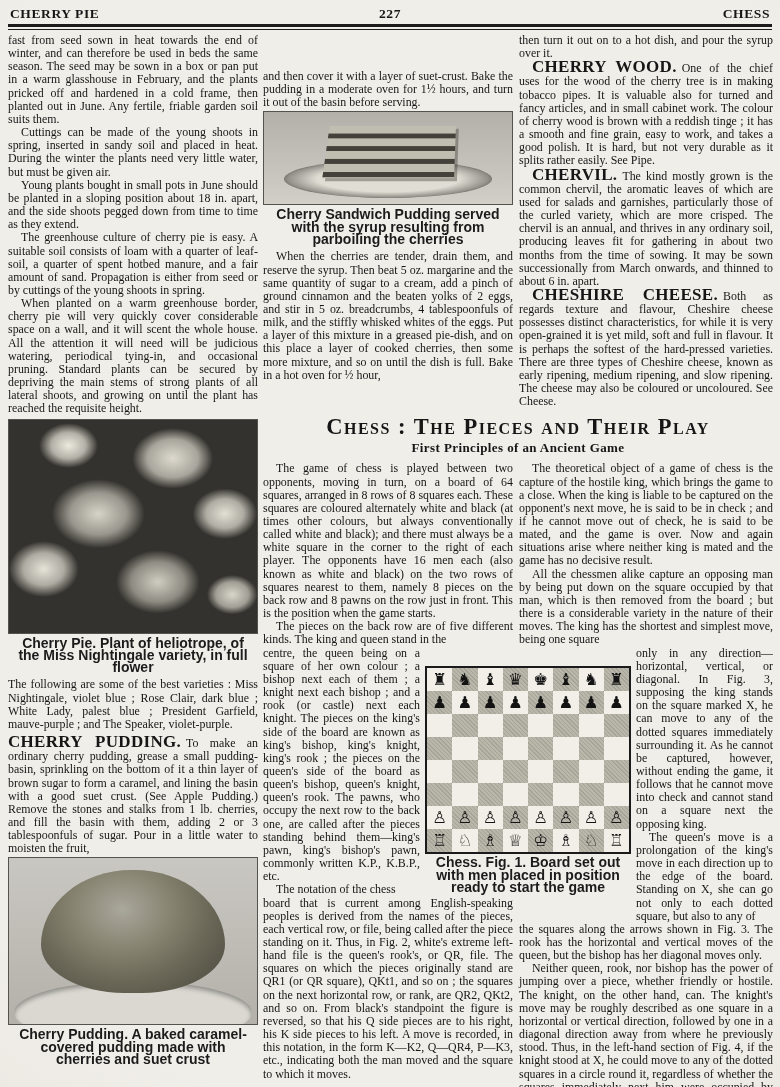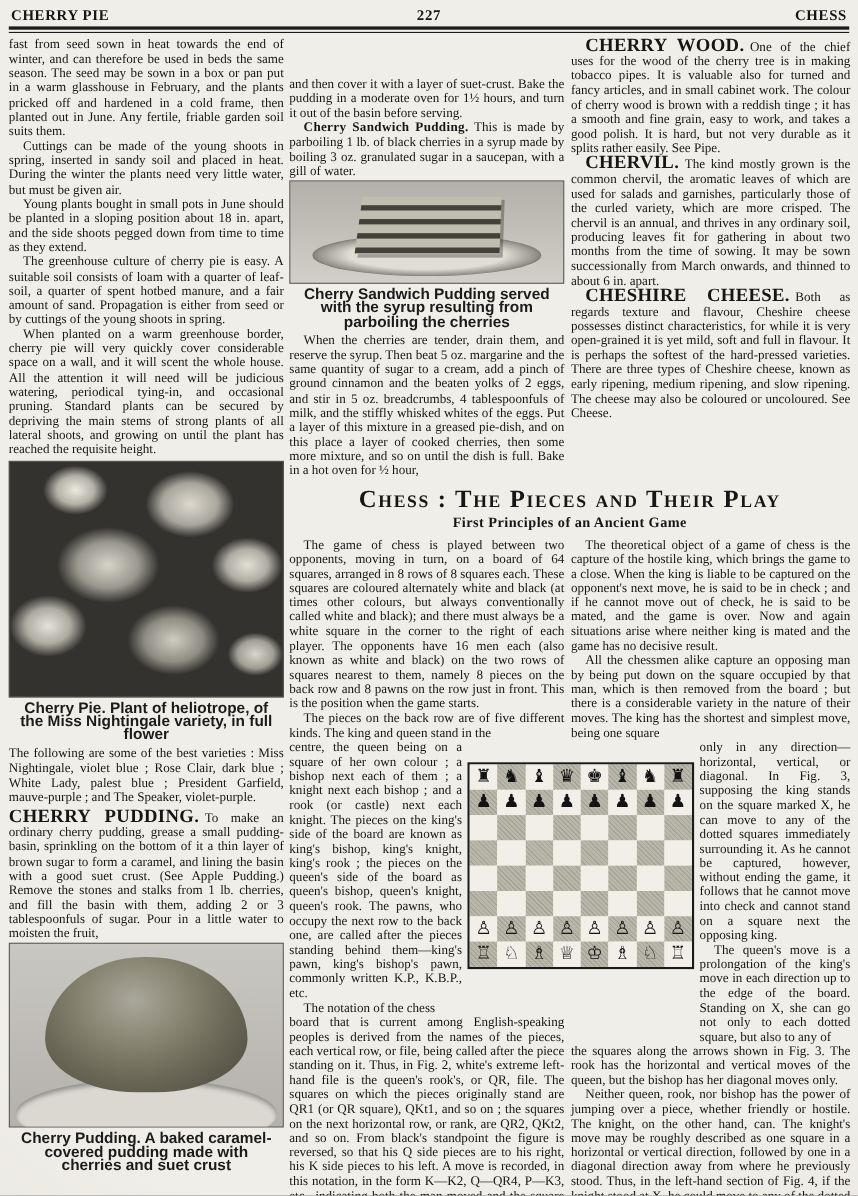--- a/index.html
+++ b/index.html
@@ -132,27 +132,27 @@
       <p class="noindent"><span class="lead caps">CHERRY PUDDING.</span><span>To make an ordinary cherry pudding, grease a small pudding-basin, sprinkling on the bottom of it a thin layer of brown sugar to form a caramel, and lining the basin with a good suet crust. (See Apple Pudding.)  Remove the stones and stalks from 1 lb. cherries, and fill the basin with them, adding 2 or 3 tablespoonfuls of sugar. Pour in a little water to moisten the fruit,</span></p>
       <div class="photo pudding"></div>
       <div class="caption">Cherry Pudding.  A baked caramel-covered pudding made with cherries and suet crust</div>
     </div>
 
     <div class="rightgroup">
       <div class="topcols">
 
         <div class="col2top">
           <p class="noindent">and then cover it with a layer of suet-crust. Bake the pudding in a moderate oven for 1½ hours, and turn it out of the basin before serving.</p>
-          <p><span class="lead">Cherry Sandwich Pudding.</span><span>This is made by parboiling 1 lb. of black cherries in a syrup made by boiling 3 oz. granulated sugar in a saucepan, with a gill of water.</span></p>
           <div class="photo sandwich"></div>
           <div class="caption">Cherry Sandwich Pudding served with the syrup resulting from parboiling the cherries</div>
           <p>When the cherries are tender, drain them, and reserve the syrup.  Then beat 5 oz. margarine and the same quantity of sugar to a cream, add a pinch of ground cinnamon and the beaten yolks of 2 eggs, and stir in 5 oz. breadcrumbs, 4 tablespoonfuls of milk, and the stiffly whisked whites of the eggs.  Put a layer of this mixture in a greased pie-dish, and on this place a layer of cooked cherries, then some more mixture, and so on until the dish is full.  Bake in a hot oven for ½ hour,</p>
         </div>
 
         <div class="col3top">
+          <p class="noindent">then turn it out on to a hot dish, and pour the syrup over it.</p>
           <p><span class="lead caps">CHERRY WOOD.</span><span>One of the chief uses for the wood of the cherry tree is in making tobacco pipes.  It is valuable also for turned and fancy articles, and in small cabinet work. The colour of cherry wood is brown with a reddish tinge ;  it has a smooth and fine grain, easy to work, and takes a good polish.  It is hard, but not very durable as it splits rather easily.  See Pipe.</span></p>
           <p><span class="lead caps">CHERVIL.</span><span>The kind mostly grown is the common chervil, the aromatic leaves of which are used for salads and garnishes, particularly those of the curled variety, which are more crisped.  The chervil is an annual, and thrives in any ordinary soil, producing leaves fit for gathering in about two months from the time of sowing.  It may be sown successionally from March onwards, and thinned to about 6 in. apart.</span></p>
           <p><span class="lead caps">CHESHIRE CHEESE.</span><span>Both as regards texture and flavour, Cheshire cheese possesses distinct characteristics, for while it is very open-grained it is yet mild, soft and full in flavour.  It is perhaps the softest of the hard-pressed varieties.  There are three types of Cheshire cheese, known as early ripening, medium ripening, and slow ripening.  The cheese may also be coloured or uncoloured. See Cheese.</span></p>
         </div>
       </div>
 
       <div class="chess-section">
         <h1 class="chess-title">Chess : The Pieces and Their Play</h1>
         <h2 class="chess-subtitle">First Principles of an Ancient Game</h2>
 
@@ -239,17 +239,18 @@
               <div class="sq dark">♙</div>
               <div class="sq dark">♖</div>
               <div class="sq light">♘</div>
               <div class="sq dark">♗</div>
               <div class="sq light">♕</div>
               <div class="sq dark">♔</div>
               <div class="sq light">♗</div>
               <div class="sq dark">♘</div>
               <div class="sq light">♖</div>
             </div>
+          <figcaption class="caption">Chess.  Fig. 1.  Board set out with men placed in position ready to start the game</figcaption>
         </figure>
       </div>
     </div>
   </div>
 </div>
 
 </body></html>

